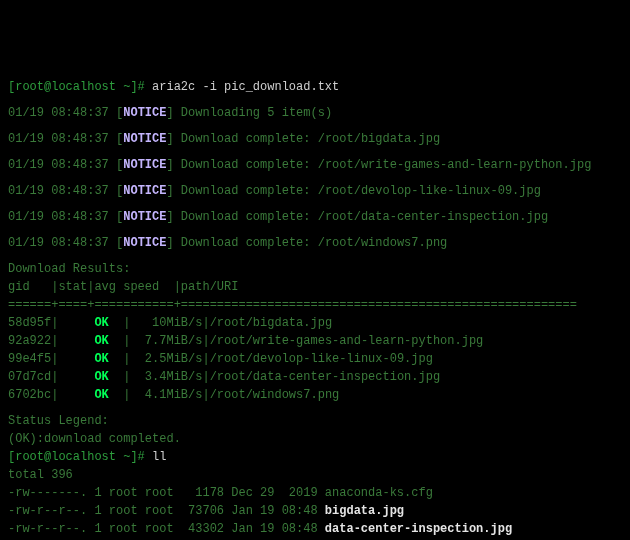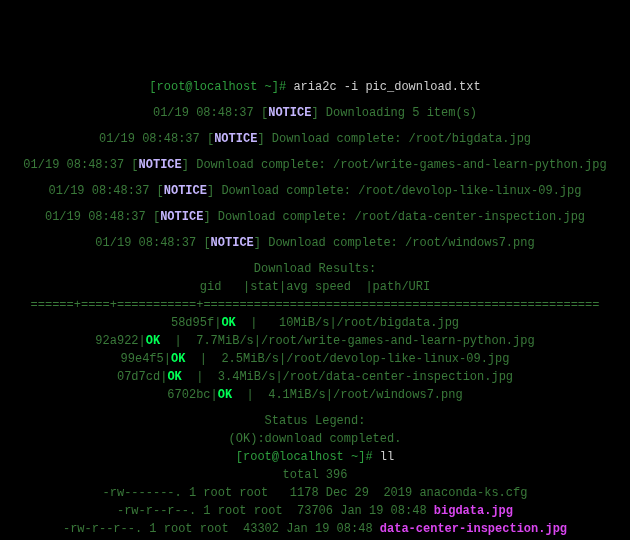--- a/index.html
+++ b/index.html
@@ -12,23 +12,23 @@
       padding: 6px 8px;
       width: 630px;
       height: 540px;
       overflow: hidden;
       white-space: pre;
     }
     .prompt { color: #2e9e3e; }
     .cmd { color: #cfcfcf; }
     .dim { color: #3a7a3a; }
     .notice { color: #c4b5fd; font-weight: bold; }
-    .ok { color: #00ff55; font-weight: bold; }
-    .magenta { color: #d946ef; font-weight: bold; }
-    .line { display: block; text-align: center; }
+    .ok { color: #00ff55; font-weight: bold; margin-left: 36px; }
+    .magenta { color: #e5e5e5; font-weight: bold; }
+    .line { display: block; }
     .gap { height: 8px; }
   </style>
 </head>
 <body>
 
 
 
 <div id="term"><span class="line"><span class="prompt">[root@localhost ~]#</span> <span class="cmd">aria2c -i pic_download.txt</span></span><div class="gap"></div><span class="line"><span class="dim">01/19 08:48:37</span> <span class="dim">[</span><span class="notice">NOTICE</span><span class="dim">]</span> <span class="dim">Downloading 5 item(s)</span></span><div class="gap"></div><span class="line"><span class="dim">01/19 08:48:37</span> <span class="dim">[</span><span class="notice">NOTICE</span><span class="dim">]</span> <span class="dim">Download complete: /root/bigdata.jpg</span></span><div class="gap"></div><span class="line"><span class="dim">01/19 08:48:37</span> <span class="dim">[</span><span class="notice">NOTICE</span><span class="dim">]</span> <span class="dim">Download complete: /root/write-games-and-learn-python.jpg</span></span><div class="gap"></div><span class="line"><span class="dim">01/19 08:48:37</span> <span class="dim">[</span><span class="notice">NOTICE</span><span class="dim">]</span> <span class="dim">Download complete: /root/devolop-like-linux-09.jpg</span></span><div class="gap"></div><span class="line"><span class="dim">01/19 08:48:37</span> <span class="dim">[</span><span class="notice">NOTICE</span><span class="dim">]</span> <span class="dim">Download complete: /root/data-center-inspection.jpg</span></span><div class="gap"></div><span class="line"><span class="dim">01/19 08:48:37</span> <span class="dim">[</span><span class="notice">NOTICE</span><span class="dim">]</span> <span class="dim">Download complete: /root/windows7.png</span></span><div class="gap"></div><span class="line dim">Download Results:</span><span class="line dim">gid   |stat|avg speed  |path/URI</span><span class="line dim">======+====+===========+=======================================================</span><span class="line"><span class="dim">58d95f</span><span class="dim">|</span><span class="ok">OK</span><span class="dim">  |</span><span class="dim">   10MiB/s</span><span class="dim">|</span><span class="dim">/root/bigdata.jpg</span></span><span class="line"><span class="dim">92a922</span><span class="dim">|</span><span class="ok">OK</span><span class="dim">  |</span><span class="dim">  7.7MiB/s</span><span class="dim">|</span><span class="dim">/root/write-games-and-learn-python.jpg</span></span><span class="line"><span class="dim">99e4f5</span><span class="dim">|</span><span class="ok">OK</span><span class="dim">  |</span><span class="dim">  2.5MiB/s</span><span class="dim">|</span><span class="dim">/root/devolop-like-linux-09.jpg</span></span><span class="line"><span class="dim">07d7cd</span><span class="dim">|</span><span class="ok">OK</span><span class="dim">  |</span><span class="dim">  3.4MiB/s</span><span class="dim">|</span><span class="dim">/root/data-center-inspection.jpg</span></span><span class="line"><span class="dim">6702bc</span><span class="dim">|</span><span class="ok">OK</span><span class="dim">  |</span><span class="dim">  4.1MiB/s</span><span class="dim">|</span><span class="dim">/root/windows7.png</span></span><div class="gap"></div><span class="line dim">Status Legend:</span><span class="line dim">(OK):download completed.</span><span class="line"><span class="prompt">[root@localhost ~]#</span> <span class="cmd">ll</span></span><span class="line dim">total 396</span><span class="line"><span class="dim">-rw-------. 1 root root   1178 Dec 29  2019 </span><span class="dim">anaconda-ks.cfg</span></span><span class="line"><span class="dim">-rw-r--r--. 1 root root  73706 Jan 19 08:48 </span><span class="magenta">bigdata.jpg</span></span><span class="line"><span class="dim">-rw-r--r--. 1 root root  43302 Jan 19 08:48 </span><span class="magenta">data-center-inspection.jpg</span></span><span class="line"></span></div>
 
 

